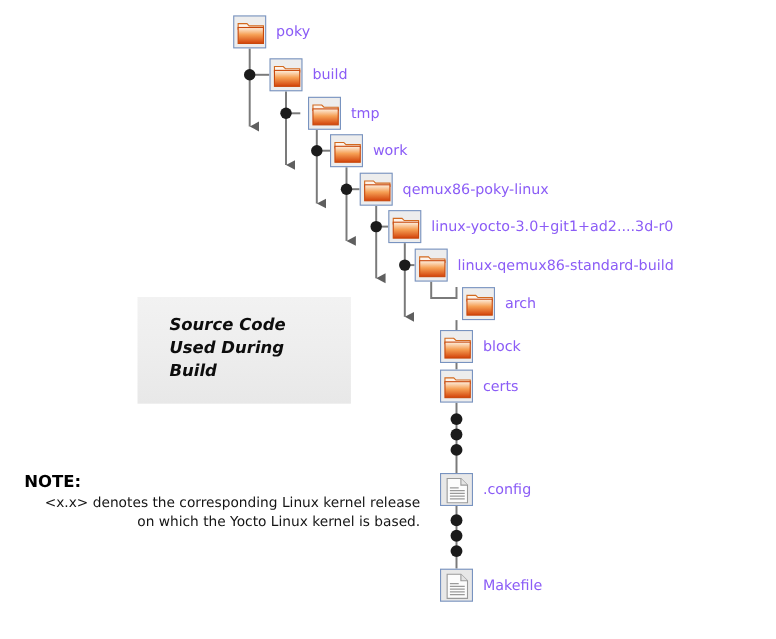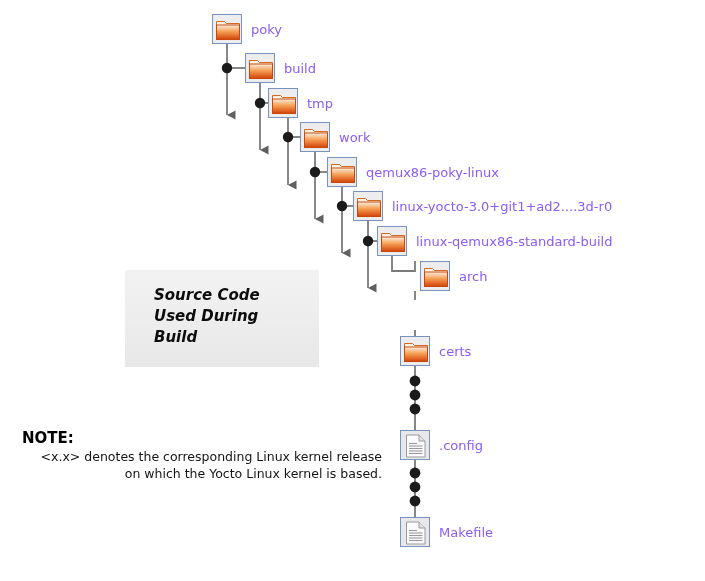--- a/index.html
+++ b/index.html
@@ -219,21 +219,21 @@
               <stop offset="1" stop-color="#d2420a"></stop>
         </linearGradient>
           </defs>
         <path d="M1.5 4.5 h8 l2 2 h13 v3 h-23 z" fill="#fdf3ea" stroke="#d2691e" stroke-width="1"></path>
         <rect x="1.5" y="8" width="23" height="14.5" fill="url(#fg1)" stroke="#c8480c" stroke-width="1"></rect>
       </svg>
     </div>
     <div class="node-label">build</div>
   </div>
 
-  <div class="node" style="left:268px; top:88px;">
+  <div class="node" style="left:280px; top:88px;">
     <div class="icon-box">
       <svg class="folder-svg" viewBox="0 0 26 26" xmlns="http://www.w3.org/2000/svg">
         <defs>
             <linearGradient id="fg2" x1="0" y1="0" x2="0" y2="1">
           <stop offset="0" stop-color="#fdf0e2"></stop>
               <stop offset="0.45" stop-color="#f6a055"></stop>
               <stop offset="1" stop-color="#d2420a"></stop>
         </linearGradient>
           </defs>
         <path d="M1.5 4.5 h8 l2 2 h13 v3 h-23 z" fill="#fdf3ea" stroke="#d2691e" stroke-width="1"></path>
@@ -321,20 +321,36 @@
               <stop offset="1" stop-color="#d2420a"></stop>
         </linearGradient>
           </defs>
         <path d="M1.5 4.5 h8 l2 2 h13 v3 h-23 z" fill="#fdf3ea" stroke="#d2691e" stroke-width="1"></path>
         <rect x="1.5" y="8" width="23" height="14.5" fill="url(#fg7)" stroke="#c8480c" stroke-width="1"></rect>
       </svg>
     </div>
     <div class="node-label">arch</div>
   </div>
 
+  <div class="node" style="left:400px; top:300px;">
+    <div class="icon-box">
+      <svg class="folder-svg" viewBox="0 0 26 26" xmlns="http://www.w3.org/2000/svg">
+        <defs>
+            <linearGradient id="fg8" x1="0" y1="0" x2="0" y2="1">
+          <stop offset="0" stop-color="#fdf0e2"></stop>
+              <stop offset="0.45" stop-color="#f6a055"></stop>
+              <stop offset="1" stop-color="#d2420a"></stop>
+        </linearGradient>
+          </defs>
+        <path d="M1.5 4.5 h8 l2 2 h13 v3 h-23 z" fill="#fdf3ea" stroke="#d2691e" stroke-width="1"></path>
+        <rect x="1.5" y="8" width="23" height="14.5" fill="url(#fg8)" stroke="#c8480c" stroke-width="1"></rect>
+      </svg>
+    </div>
+    <div class="node-label">block</div>
+  </div>
 
   <div class="node" style="left:400px; top:336px;">
     <div class="icon-box">
       <svg class="folder-svg" viewBox="0 0 26 26" xmlns="http://www.w3.org/2000/svg">
         <defs>
             <linearGradient id="fg9" x1="0" y1="0" x2="0" y2="1">
           <stop offset="0" stop-color="#fdf0e2"></stop>
               <stop offset="0.45" stop-color="#f6a055"></stop>
               <stop offset="1" stop-color="#d2420a"></stop>
         </linearGradient>

